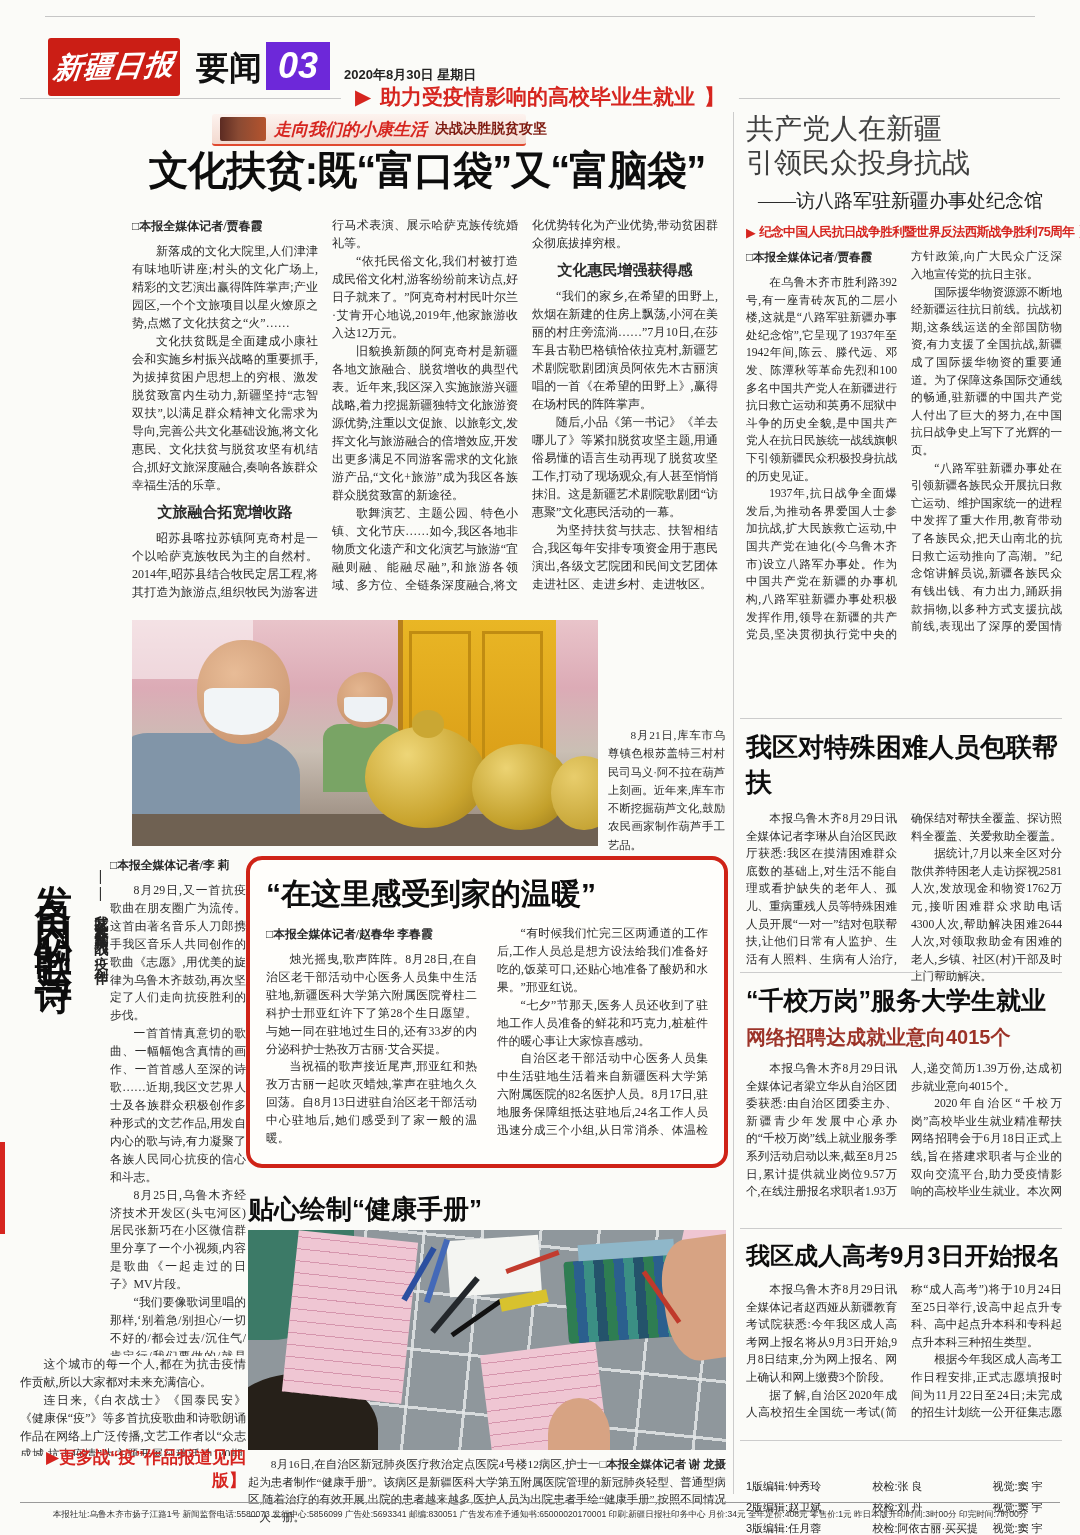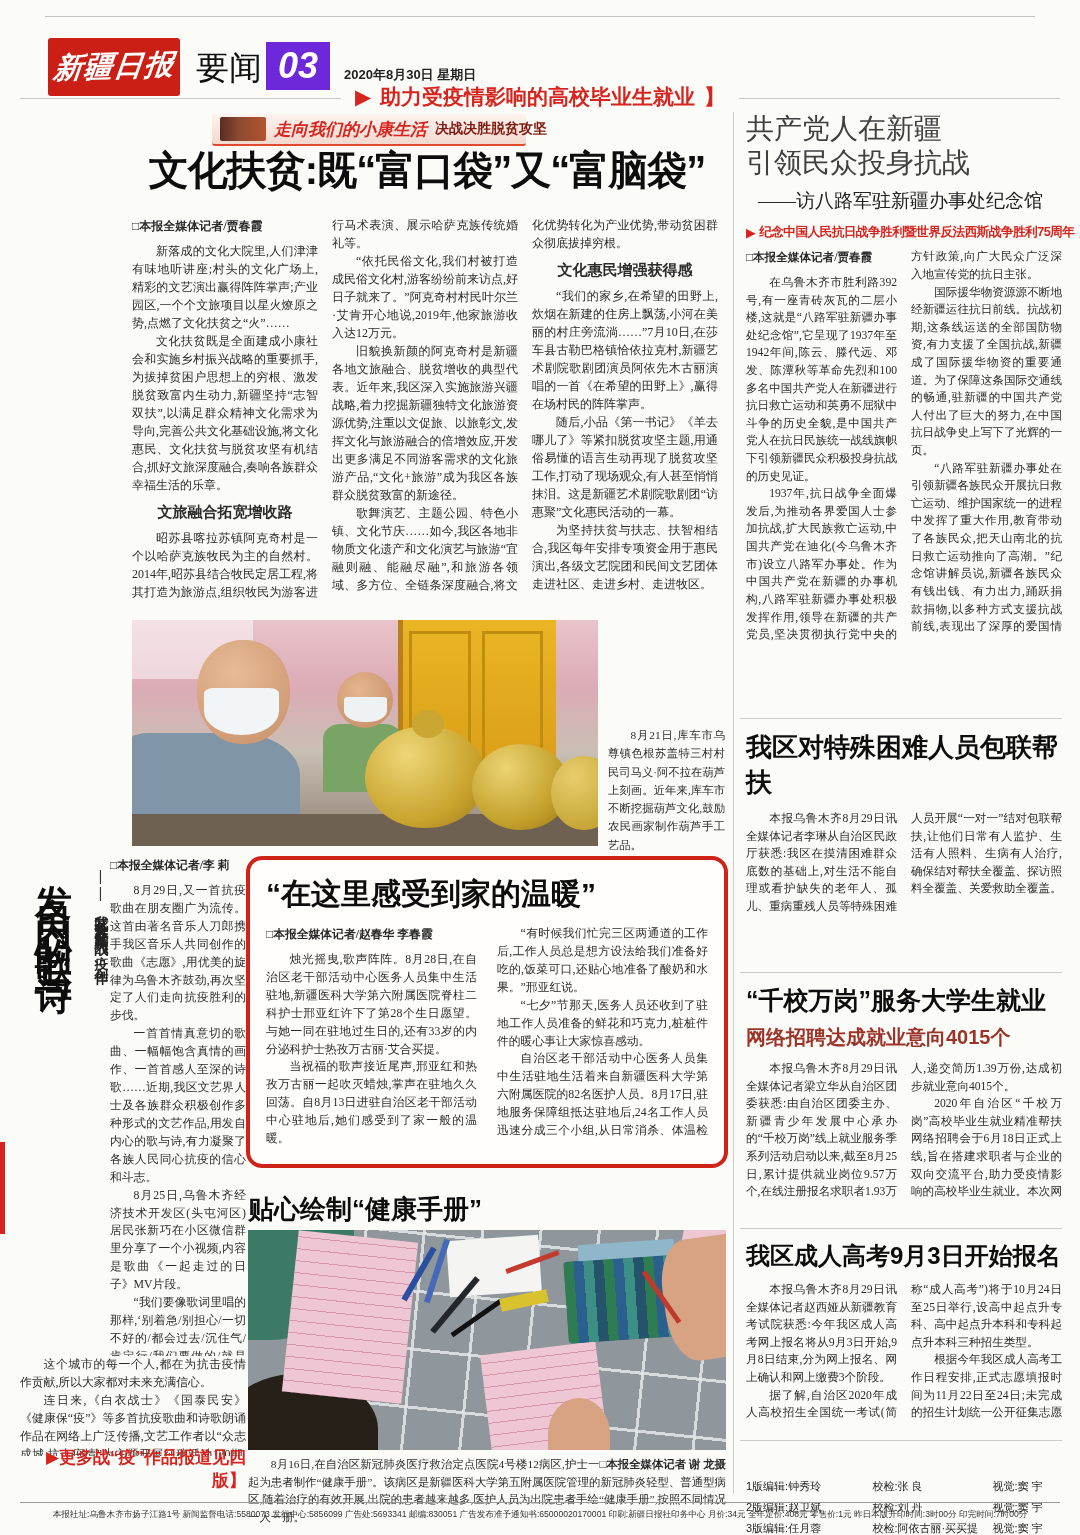--- a/index.html
+++ b/index.html
@@ -10,21 +10,21 @@
   p{margin:0;text-indent:2em;}
   h4{margin:7px 0 5px;text-indent:0;text-align:center;font-size:15px;
      font-family:"Liberation Sans","DejaVu Sans",sans-serif;}
   .byline{font-weight:700;text-indent:0;margin:1px 0 7px;}
   
   .topline{left:45px;right:45px;top:16px;border-top:1px solid #c6c6c6;}
   .logo{left:48px;top:38px;width:132px;height:58px;background:#cb1e15;border-radius:3px;
         display:flex;align-items:center;justify-content:center;}
   .logo span{color:#fff;font-style:italic;font-weight:900;font-size:29px;letter-spacing:1px;
         transform:skewX(-8deg) rotate(-2deg);}
-  .section{left:196px;top:46px;font-weight:400;font-size:33px;color:#111;}
+  .section{left:196px;top:46px;font-weight:700;font-size:33px;color:#111;}
   .pagenum{left:266px;top:42px;width:64px;height:48px;background:#6d28d9;color:#fff;
         font-style:italic;font-weight:900;font-size:36px;text-align:center;line-height:48px;}
   .hdate{left:344px;top:66px;font-weight:700;font-size:13px;color:#222;}
   .themeline{left:20px;right:20px;top:98px;border-top:1px solid #c9c9c9;}
   .themebanner{top:83px;left:50%;transform:translateX(-50%);background:#fbfbf8;padding:0 14px;
         color:#d6251f;font-weight:900;font-size:21px;display:flex;gap:9px;align-items:center;white-space:nowrap;}
   
   .kicker{left:212px;top:114px;width:314px;height:32px;display:flex;align-items:center;gap:8px;
         background:linear-gradient(180deg,#fdf3ef,#f3d9cf);border-bottom:2px solid #e0492f;
         border-radius:3px;padding:0 8px;box-sizing:border-box;}
@@ -239,20 +239,21 @@
         <p>“八路军驻新疆办事处在引领新疆各族民众开展抗日救亡运动、维护国家统一的进程中发挥了重大作用,教育带动了各族民众,把天山南北的抗日救亡运动推向了高潮。”纪念馆讲解员说,新疆各族民众有钱出钱、有力出力,踊跃捐款捐物,以多种方式支援抗战前线,表现出了深厚的爱国情怀,具有视死如归、宁死不屈的民族气节,不畏强暴、血战到底的英雄气概,百折不挠、坚忍不拔的必胜信念。</p>
       </div>
   </div>
 
   <div class="abs hsep" style="top:718px;"></div>
 
   <div class="abs artB">
     <div class="b-head sans">我区对特殊困难人员包联帮扶</div>
     <div class="colbody b-body">
         <p>本报乌鲁木齐8月29日讯 全媒体记者李琳从自治区民政厅获悉:我区在摸清困难群众底数的基础上,对生活不能自理或看护缺失的老年人、孤儿、重病重残人员等特殊困难人员开展“一对一”结对包联帮扶,让他们日常有人监护、生活有人照料、生病有人治疗,确保结对帮扶全覆盖、探访照料全覆盖、关爱救助全覆盖。</p>
+        <p>据统计,7月以来全区对分散供养特困老人走访探视2581人次,发放现金和物资1762万元,接听困难群众求助电话4300人次,帮助解决困难2644人次,对领取救助金有困难的老人,乡镇、社区(村)干部及时上门帮助解决。</p>
       </div>
   </div>
 
   <div class="abs hsep" style="top:972px;"></div>
 
   <div class="abs artC">
     <div class="c-head sans">“千校万岗”服务大学生就业</div>
     <div class="c-sub sans">网络招聘达成就业意向4015个</div>
     <div class="colbody c-body">
         <p>本报乌鲁木齐8月29日讯 全媒体记者梁立华从自治区团委获悉:由自治区团委主办、新疆青少年发展中心承办的“千校万岗”线上就业服务季系列活动启动以来,截至8月25日,累计提供就业岗位9.57万个,在线注册报名求职者1.93万人,递交简历1.39万份,达成初步就业意向4015个。</p>

